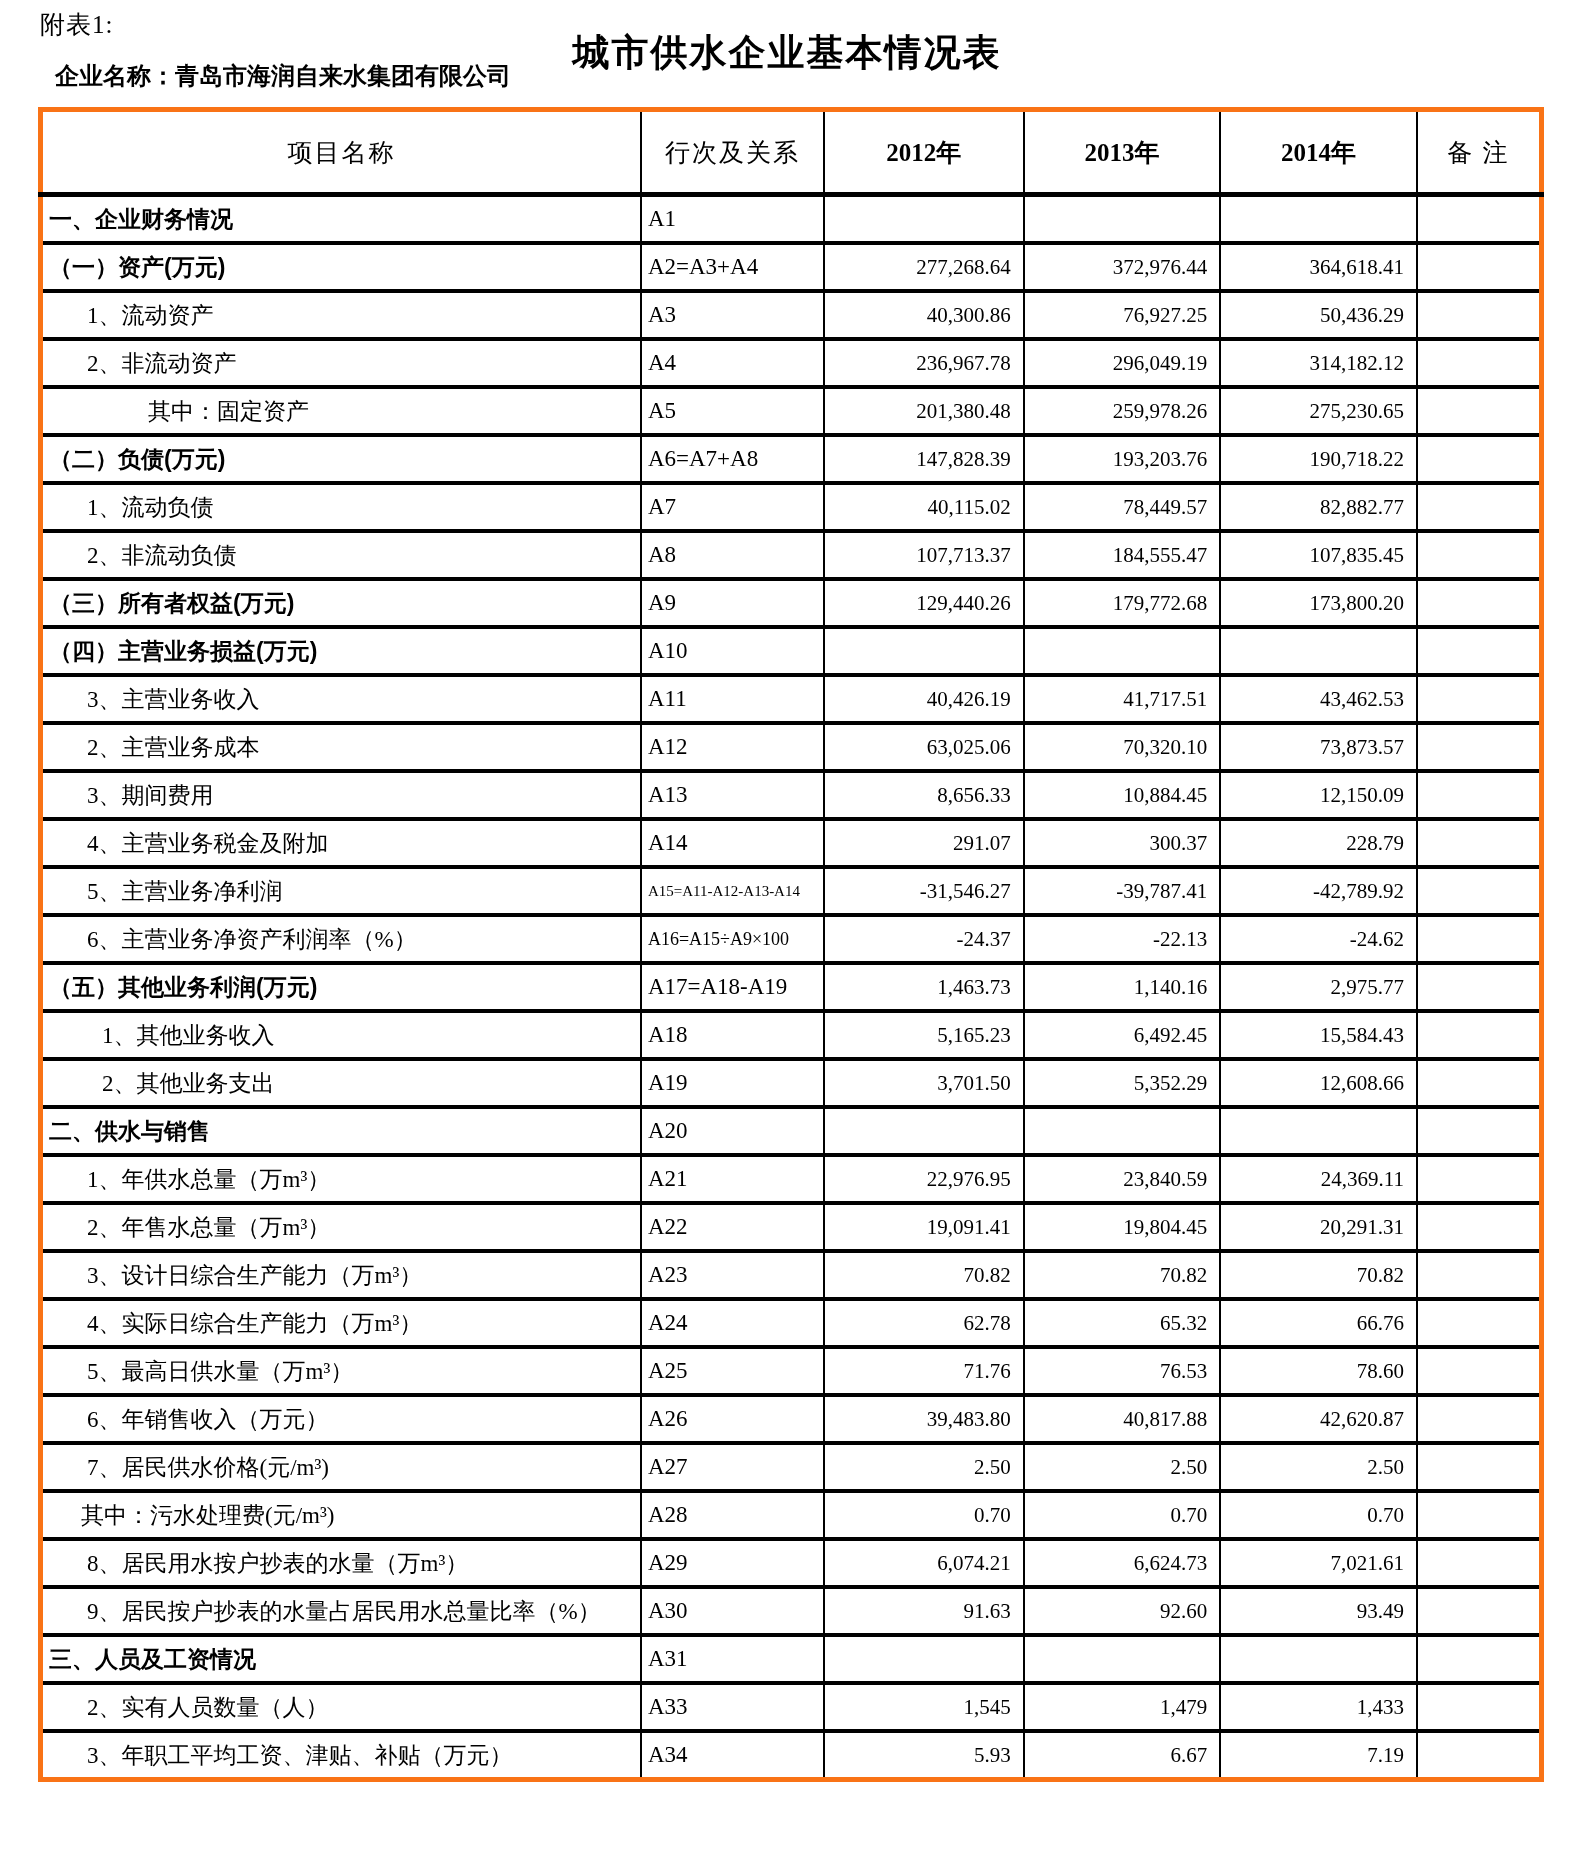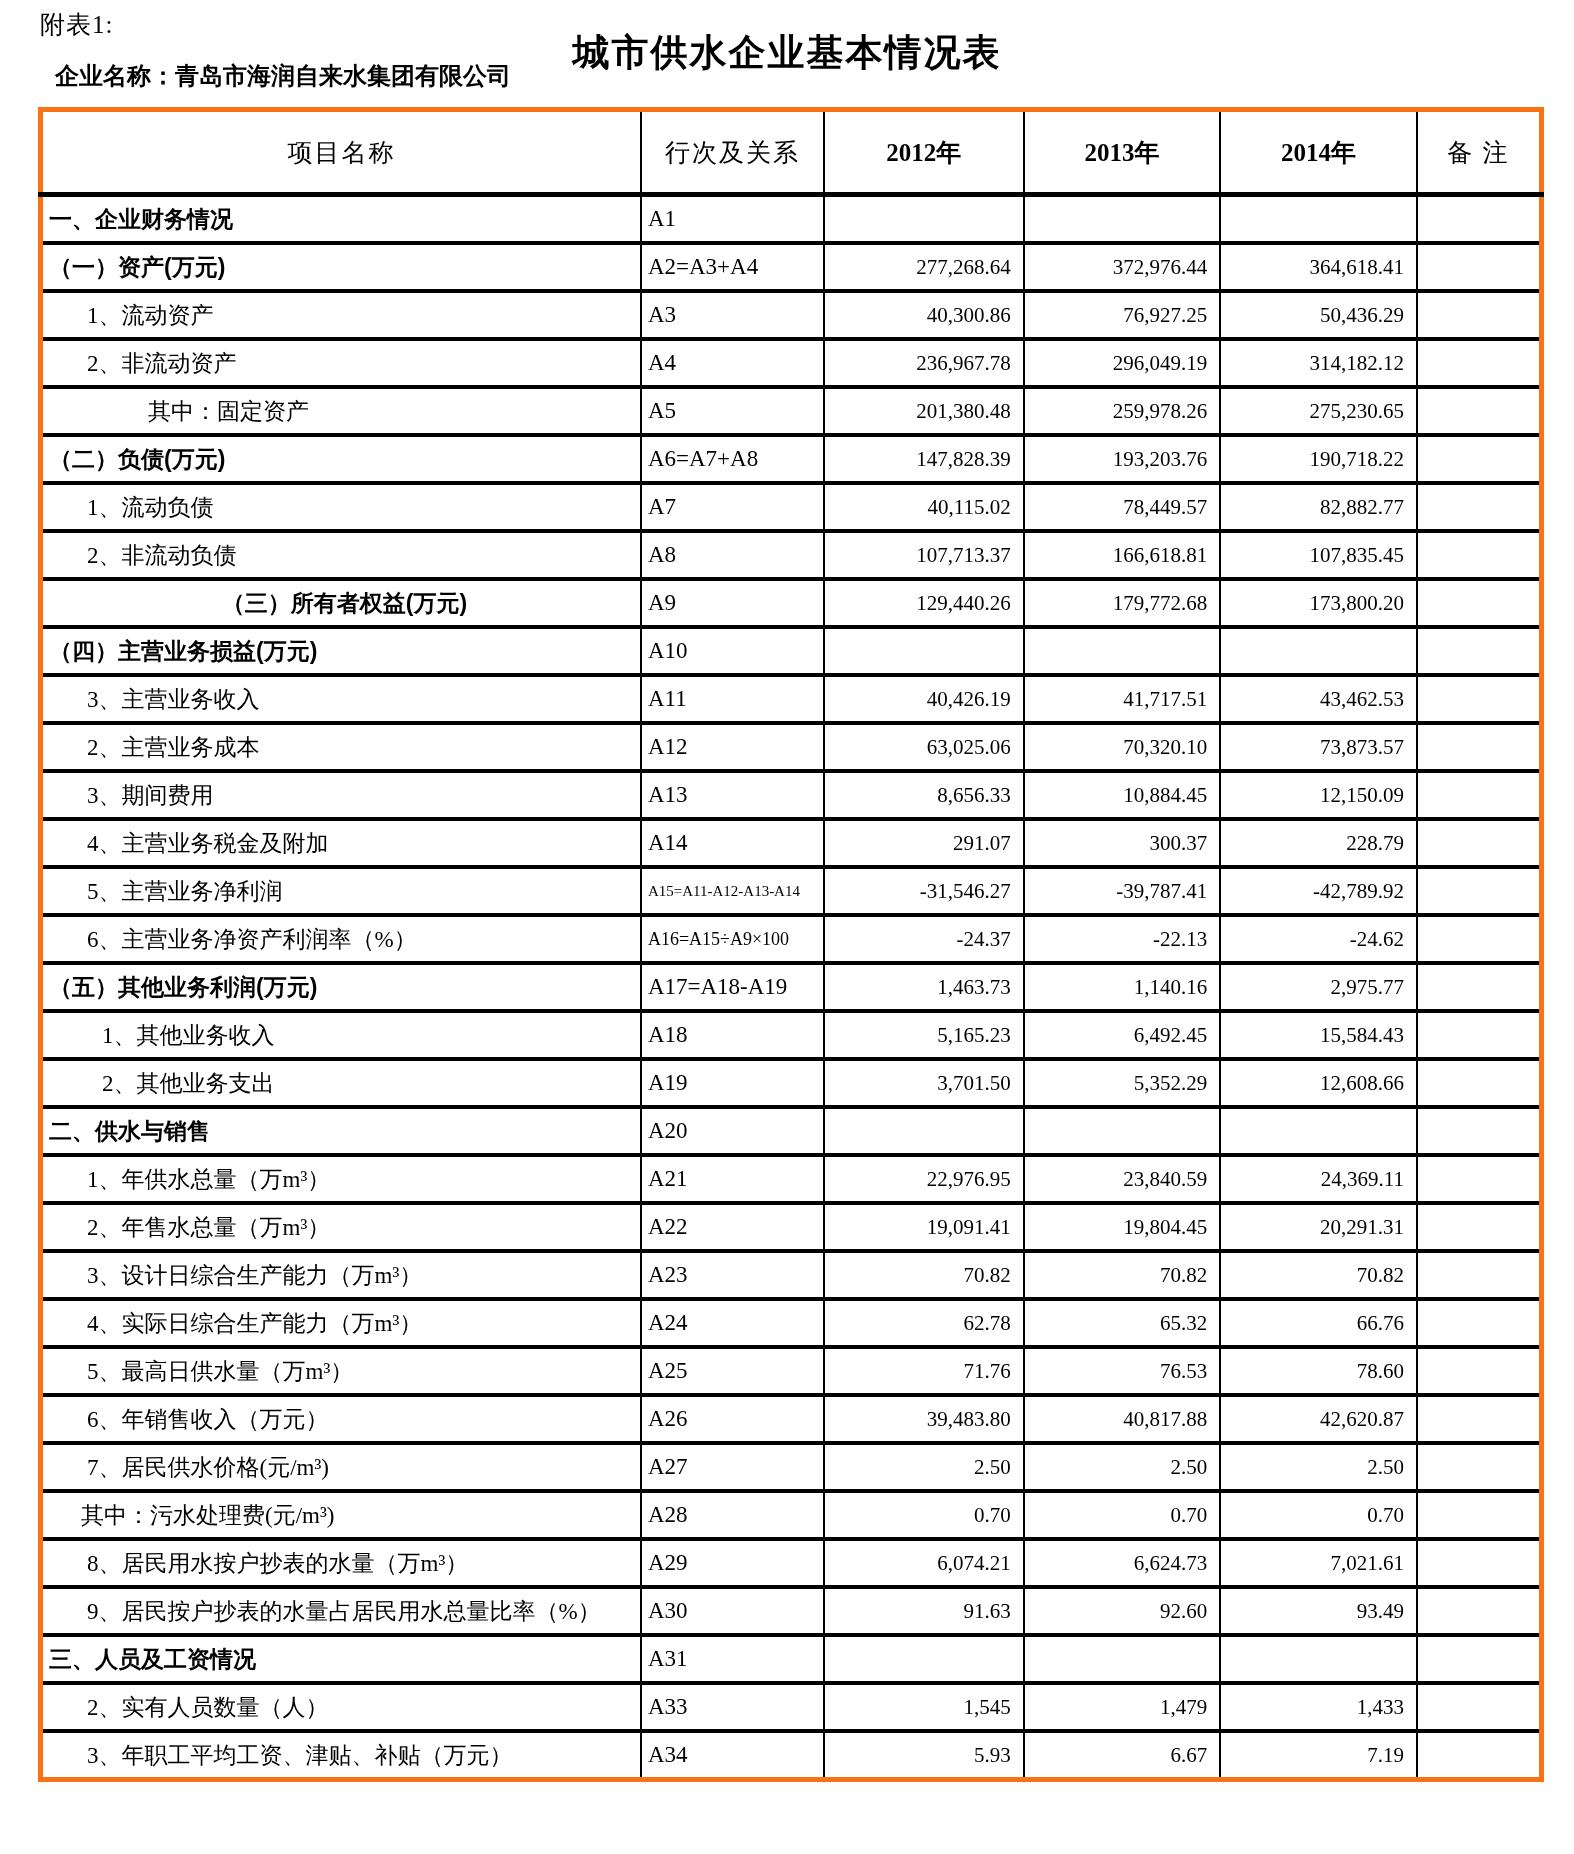--- a/index.html
+++ b/index.html
@@ -150,26 +150,26 @@
     <td class="code">A7</td>
     <td class="num">40,115.02</td>
     <td class="num">78,449.57</td>
     <td class="num">82,882.77</td>
     <td class="remark"></td>
   </tr>
       <tr>
     <td class="item" style="padding-left: 44px;">2、非流动负债</td>
     <td class="code">A8</td>
     <td class="num">107,713.37</td>
-    <td class="num">166,618.81</td>
+    <td class="num">184,555.47</td>
     <td class="num">107,835.45</td>
     <td class="remark"></td>
   </tr>
       <tr>
-    <td class="item bold" style="padding-left: 6px; text-align: center;">（三）所有者权益(万元)</td>
+    <td class="item bold" style="padding-left: 6px;">（三）所有者权益(万元)</td>
     <td class="code">A9</td>
     <td class="num">129,440.26</td>
     <td class="num">179,772.68</td>
     <td class="num">173,800.20</td>
     <td class="remark"></td>
   </tr>
       <tr>
     <td class="item bold" style="padding-left: 6px;">（四）主营业务损益(万元)</td>
     <td class="code">A10</td>
     <td class="num"></td>

